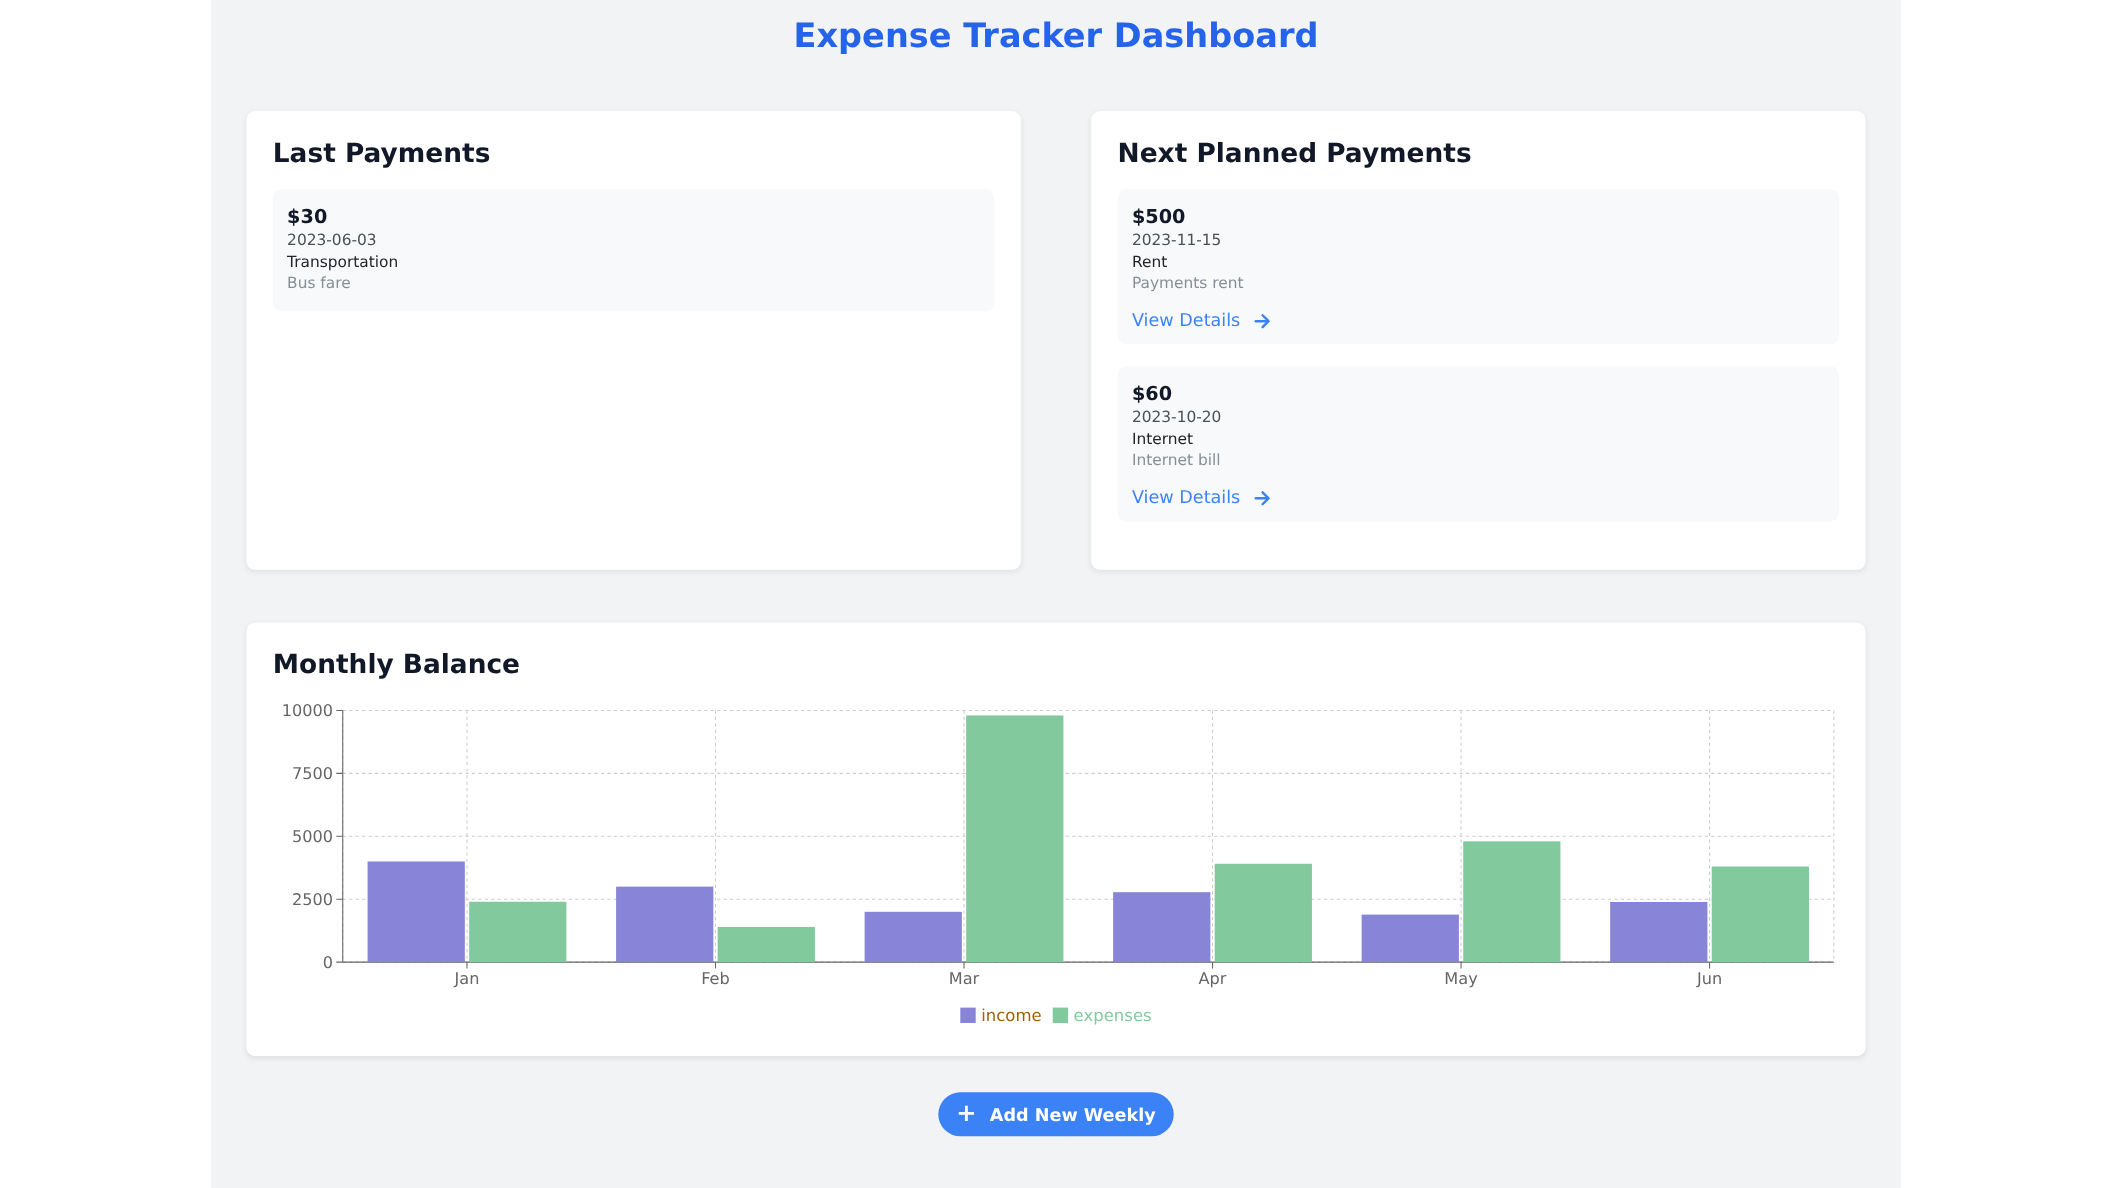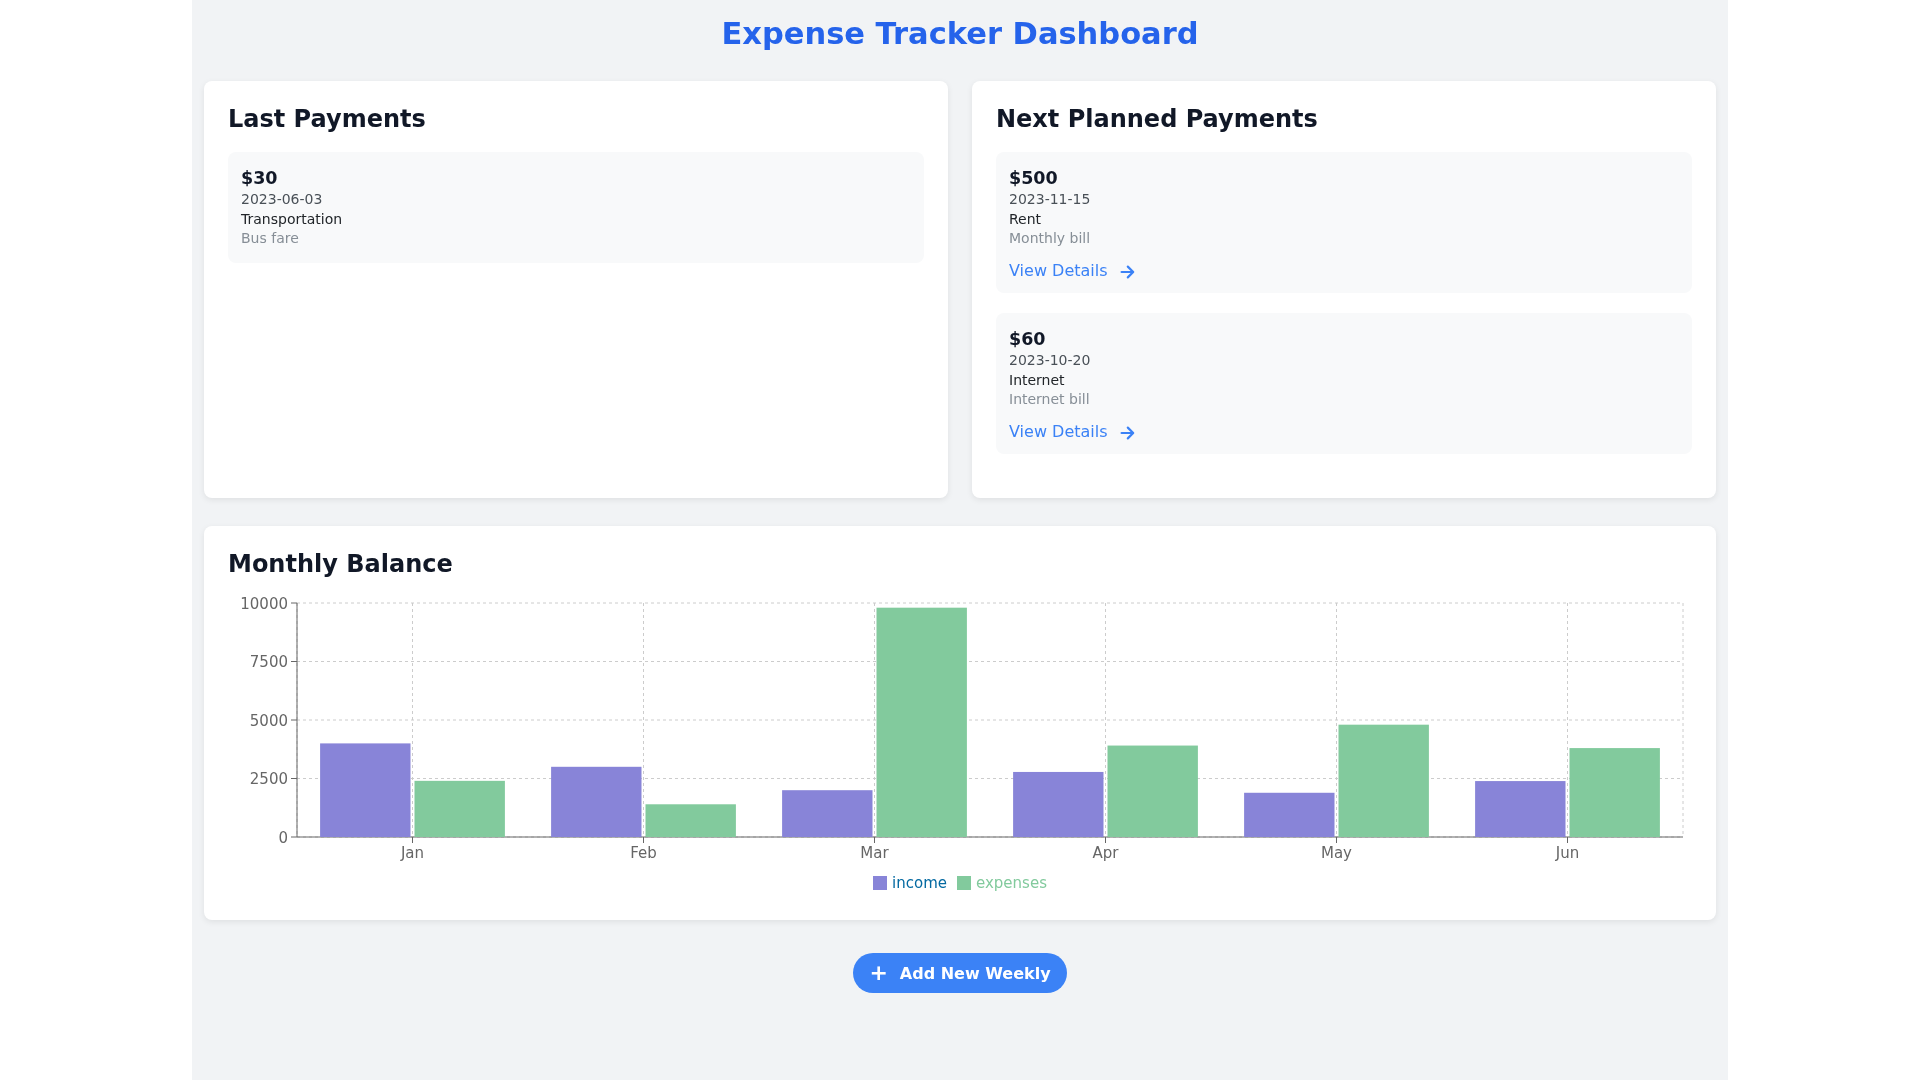--- a/index.html
+++ b/index.html
@@ -42,21 +42,21 @@
   }
   .cards-row {
     display: grid;
     grid-template-columns: 1fr 1fr;
   }
   .card {
     background: var(--card-bg);
     border-radius: 8px;
     box-shadow: 0 2px 6px rgba(0,0,0,0.08);
     padding: 25px 24px 24px;
-    margin: 12px;
+    margin: 32px;
   }
   .card h2 {
     margin: 0 0 20px 0;
     font-size: 24px;
     line-height: 1.1;
     font-weight: 700;
     color: var(--heading-color);
   }
   .payment-item {
     background: var(--item-bg);
@@ -157,21 +157,21 @@
       </div>
     </section>
 
     <section class="card">
       <h2>Next Planned Payments</h2>
 
       <div class="payment-item">
         <p class="amount">$500</p>
         <p class="date">2023-11-15</p>
         <p class="category">Rent</p>
-        <p class="description">Monthly bill</p>
+        <p class="description">Payments rent</p>
         <a class="view-details" href="#">
           <span>View Details</span>
           <svg width="16" height="16" viewBox="0 0 16 16" fill="none" stroke="currentColor" stroke-width="2.2" stroke-linecap="round" stroke-linejoin="round" aria-hidden="true">
             <line x1="1.6" y1="8" x2="12.6" y2="8"></line>
             <polyline points="7.8 2.6 13.2 8 7.8 13.4"></polyline>
           </svg>
         </a>
       </div>
 
       <div class="payment-item">
@@ -240,21 +240,21 @@
         <rect x="781.1" y="174.94799999999998" width="90.4" height="65.05200000000002" fill="#8884d8"></rect>
         <rect x="875.5" y="148.5528" width="90.4" height="91.44720000000001" fill="#82ca9d"></rect>
         <rect x="1012.1" y="195.774" width="90.4" height="44.226" fill="#8884d8"></rect>
         <rect x="1106.5" y="127.68" width="90.4" height="112.32" fill="#82ca9d"></rect>
         <rect x="1243.1" y="184.074" width="90.4" height="55.92599999999999" fill="#8884d8"></rect>
         <rect x="1337.5" y="151.07999999999998" width="90.4" height="88.92000000000002" fill="#82ca9d"></rect>
       </svg>
     <div class="chart-legend">
       <span class="legend-item">
         <span class="legend-swatch" style="background: rgb(136, 132, 216);"></span>
-        <span class="legend-label" style="color: #0369a1;">income</span>
+        <span class="legend-label" style="color: #a16207;">income</span>
       </span>
       <span class="legend-item">
         <span class="legend-swatch" style="background: rgb(130, 202, 157);"></span>
         <span class="legend-label" style="color: rgb(130, 202, 157);">expenses</span>
       </span>
     </div>
   </section>
 
   <div class="button-row">
     <button class="add-payment">

